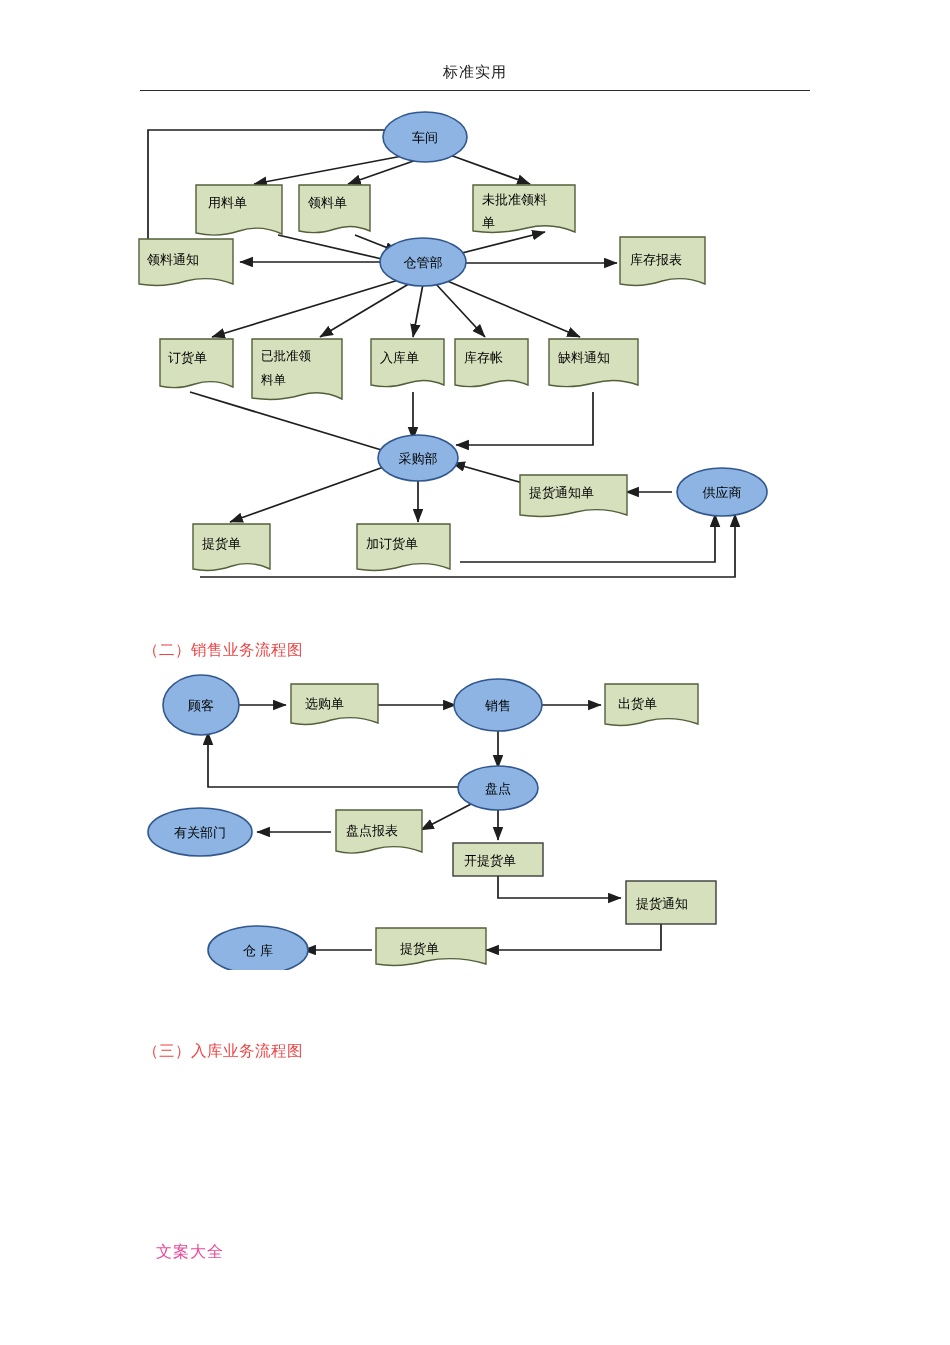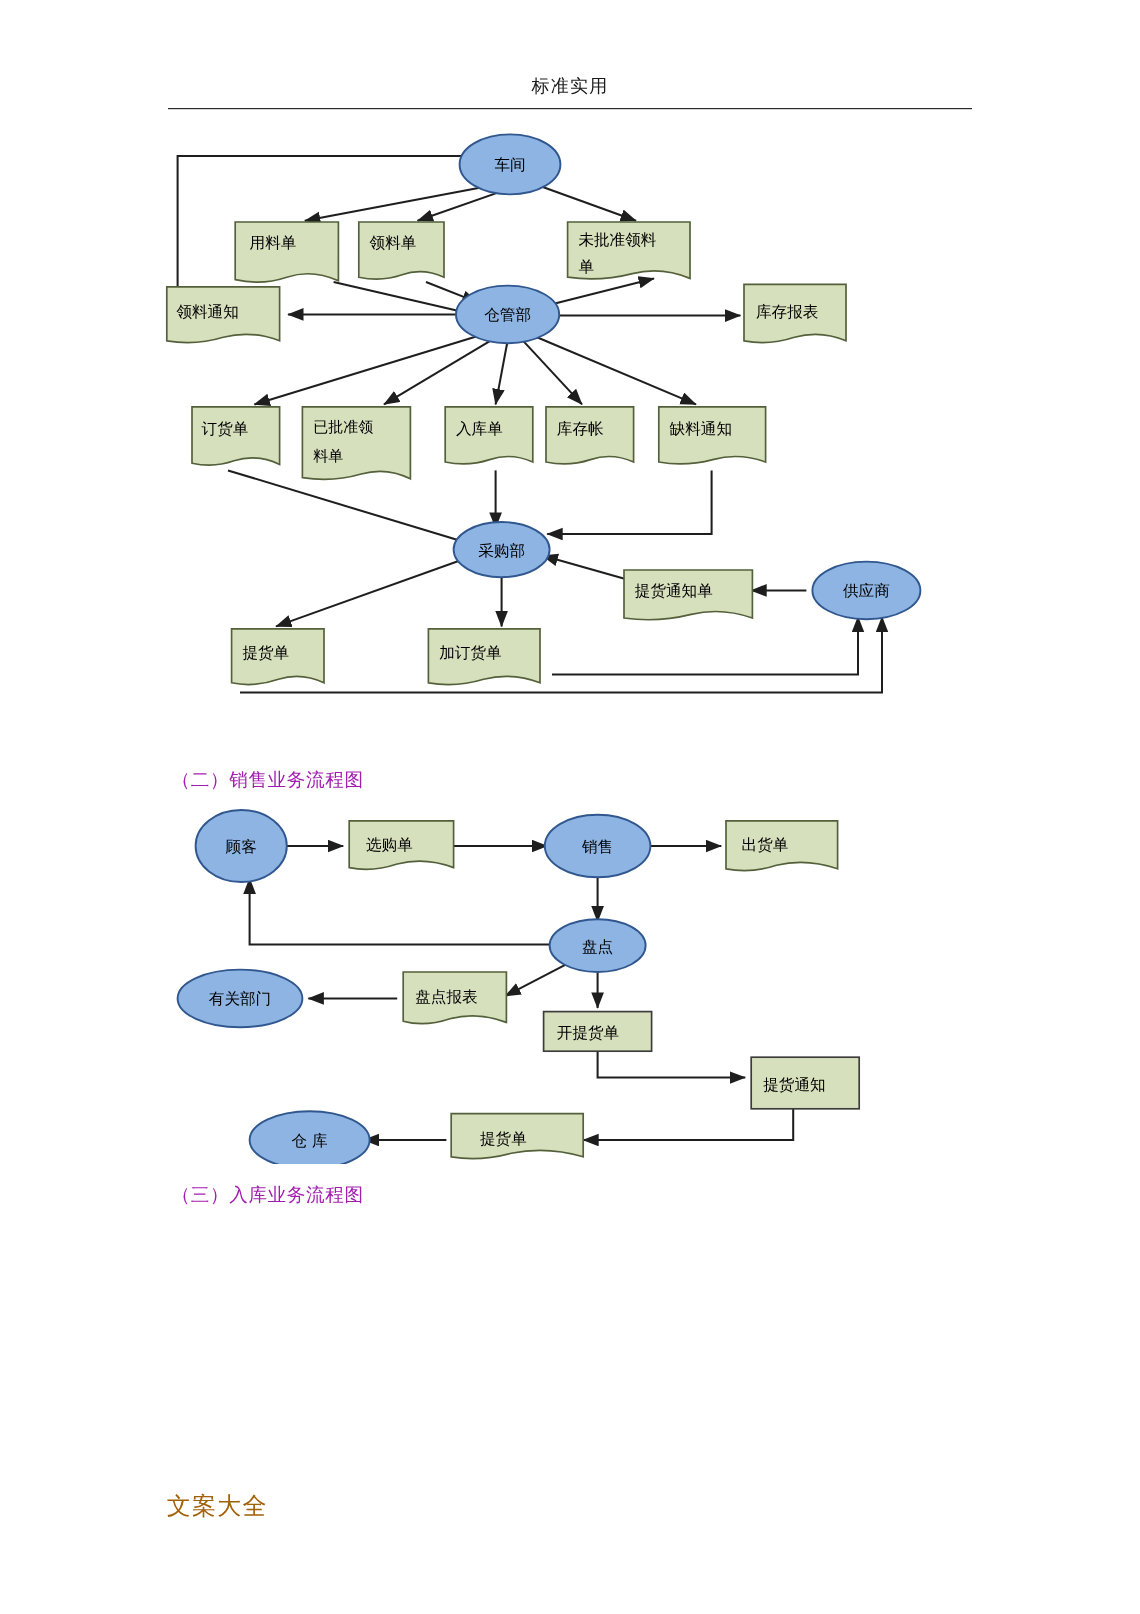--- a/index.html
+++ b/index.html
@@ -42,34 +42,34 @@
     left: 140px;
     width: 670px;
     height: 0;
     border-top: 1.6px solid #2b2b2b;
   }
   
   .caption {
     position: absolute;
     font-family: "DejaVu Serif", "Liberation Serif", serif;
     font-size: 15.5px;
-    color: #a21caf;
+    color: #ef4444;
     white-space: nowrap;
     letter-spacing: 0.5px;
   }
   #caption-sales { left: 143px; top: 640px; }
-  #caption-inbound { left: 143px; top: 986px; }
+  #caption-inbound { left: 143px; top: 1041px; }
   
   .footer {
     position: absolute;
-    left: 139px;
+    left: 156px;
     top: 1242px;
     font-family: "DejaVu Serif", "Liberation Serif", serif;
-    font-size: 20px;
-    color: #a16207;
+    font-size: 16px;
+    color: #ec4899;
     letter-spacing: 1px;
   }
   
   .diagram {
     position: absolute;
   }
   #diagram-purchasing { left: 130px; top: 92px; }
   #diagram-sales { left: 118px; top: 660px; }
   svg { display: block; }
   svg text {

